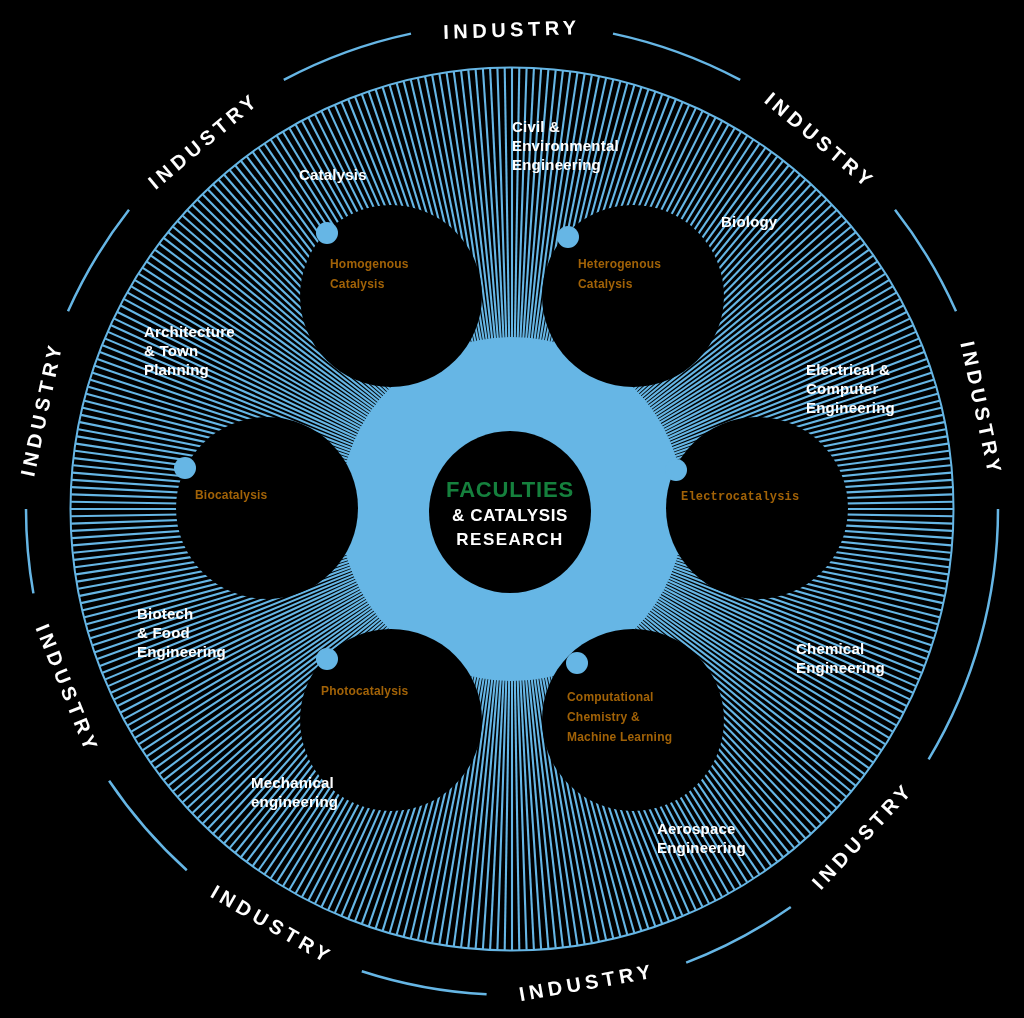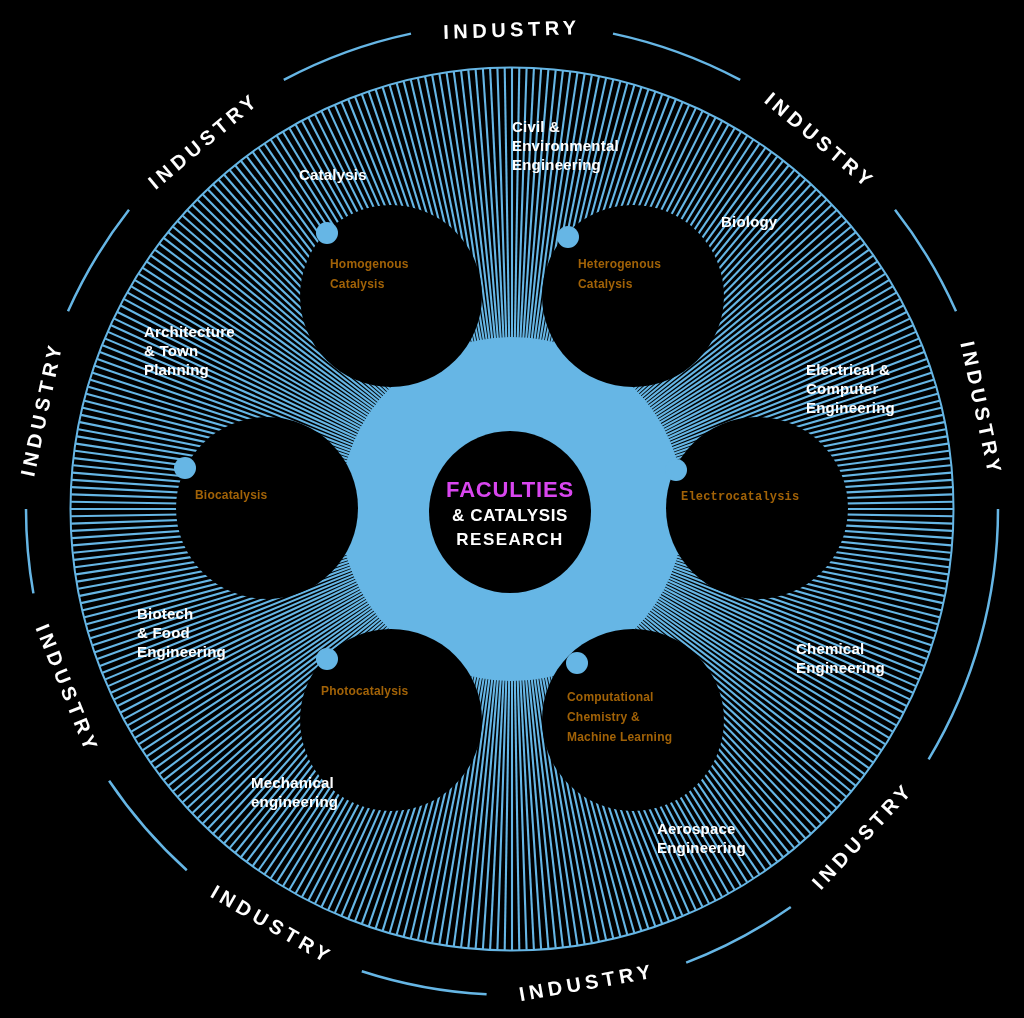--- a/index.html
+++ b/index.html
@@ -14,21 +14,21 @@
     font-family:"Liberation Sans",sans-serif;
   }
   .f-label{
     position:absolute;color:#ffffff;font-weight:bold;font-size:15px;line-height:19px;
     letter-spacing:0.2px;white-space:nowrap;
   }
   .c-label{
     position:absolute;color:#a16207;font-weight:bold;font-size:12px;line-height:20px;
     letter-spacing:0.2px;white-space:nowrap;
   }
-  .center-line1{position:absolute;color:#d946ef;font-weight:bold;font-size:22px;letter-spacing:0.8px;transform:translateX(-50%);white-space:nowrap;}
+  .center-line1{position:absolute;color:#15803d;font-weight:bold;font-size:22px;letter-spacing:0.8px;transform:translateX(-50%);white-space:nowrap;}
   .center-line2{position:absolute;color:#fff;font-weight:bold;font-size:17px;letter-spacing:0.6px;transform:translateX(-50%);white-space:nowrap;}
   .center-line3{position:absolute;color:#ffffff;font-weight:bold;font-size:17px;letter-spacing:1.5px;transform:translateX(-50%);white-space:nowrap;}
   .dot{fill:#66B6E5;}
   .dark{fill:#000;}
 </style>
 </head>
 <body>
 
 <div class="stage" id="stage">
 

